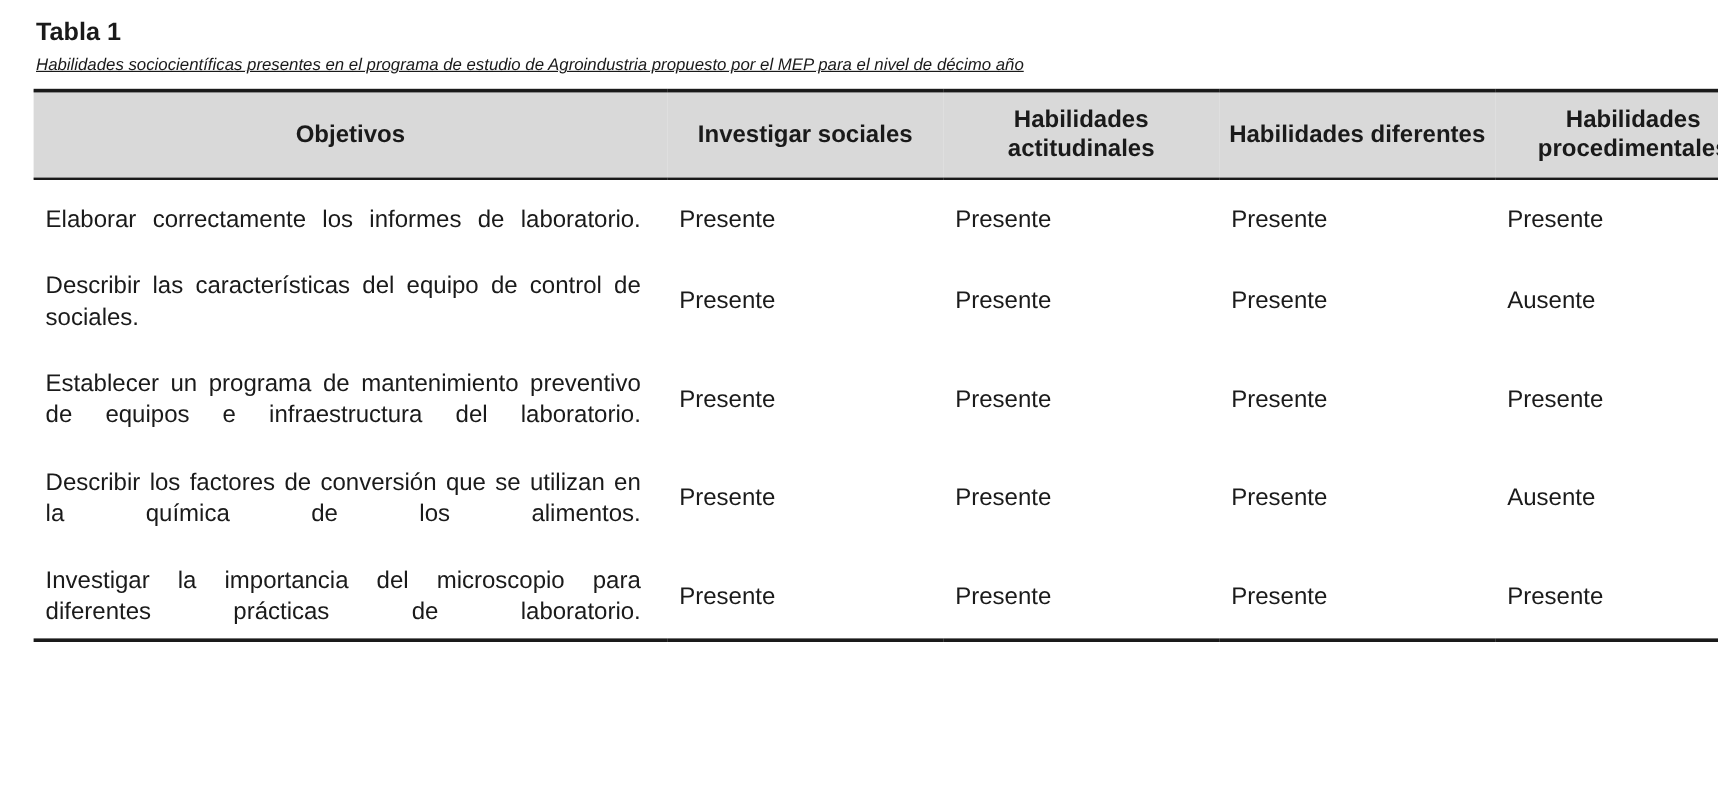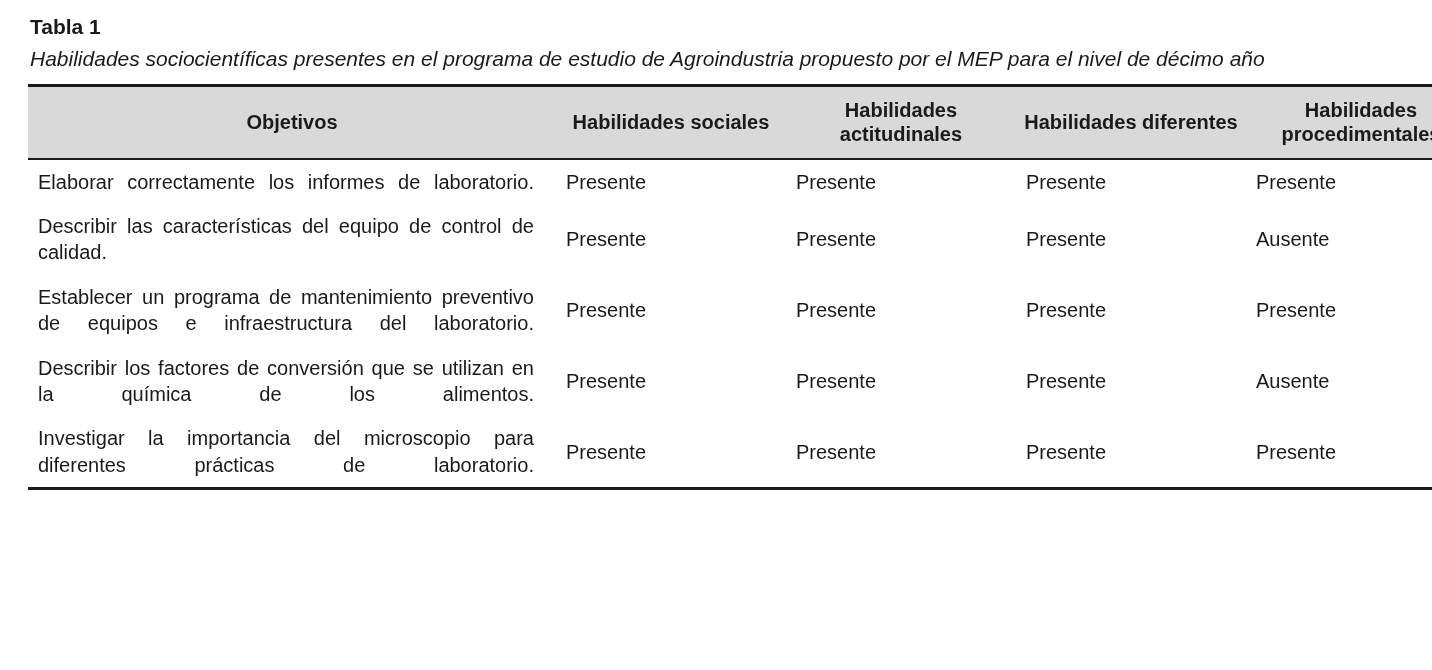--- a/index.html
+++ b/index.html
@@ -20,25 +20,26 @@
     box-sizing: border-box;
     padding: 14px 22px 0 22px;
   }
   .table-label {
     font-size: 21px;
     font-weight: bold;
     line-height: 1.25;
     margin: 0 0 4px 8px;
   }
   .table-caption {
-    font-size: 21px;
+    font-size: 14px;
     font-style: italic;
     line-height: 1.4;
     margin: 0 0 10px 8px;
     max-width: 1240px;
+    text-decoration: underline;
   }
   table.data-table {
     border-collapse: collapse;
     width: 1390px;
     margin-left: 6px;
     table-layout: fixed;
   }
   table.data-table thead tr.head-row {
     background: #d9d9d9;
   }
@@ -61,21 +62,21 @@
     border-top: 3px solid #1a1a1a;
   }
   .rule-mid {
     border-top: 2px solid #1a1a1a;
   }
   .rule-bottom {
     border-bottom: 3px solid #1a1a1a;
   }
   table.data-table tbody td {
     font-size: 20px;
-    padding: 9px 8px 9px 10px;
+    padding: 20px 8px 9px 10px;
     vertical-align: middle;
     line-height: 1.32;
     border: none;
   }
   table.data-table tbody td.objective {
     text-align: justify;
     text-align-last: justify;
     padding-right: 22px;
     hyphens: none;
   }
@@ -88,36 +89,36 @@
 
 <div class="page">
 
   <div class="table-label">Tabla 1</div>
   <div class="table-caption">Habilidades sociocientíficas presentes en el programa de estudio de Agroindustria propuesto por el MEP para el nivel de décimo año</div>
 
   <table class="data-table">
     <thead>
       <tr class="head-row rule-top">
         <th class="col-objetivos">Objetivos</th>
-        <th class="col-val">Habilidades sociales</th>
+        <th class="col-val">Investigar sociales</th>
         <th class="col-val">Habilidades actitudinales</th>
         <th class="col-val">Habilidades diferentes</th>
         <th class="col-val">Habilidades procedimentales</th>
       </tr>
     </thead>
     <tbody>
       <tr class="rule-mid">
         <td class="objective">Elaborar correctamente los informes de laboratorio.</td>
         <td class="value">Presente</td>
         <td class="value">Presente</td>
         <td class="value">Presente</td>
         <td class="value">Presente</td>
       </tr>
       <tr>
-        <td class="objective">Describir las características del equipo de control de calidad.</td>
+        <td class="objective">Describir las características del equipo de control de sociales.</td>
         <td class="value">Presente</td>
         <td class="value">Presente</td>
         <td class="value">Presente</td>
         <td class="value">Ausente</td>
       </tr>
       <tr>
         <td class="objective">Establecer un programa de mantenimiento preventivo de equipos e infraestructura del laboratorio.</td>
         <td class="value">Presente</td>
         <td class="value">Presente</td>
         <td class="value">Presente</td>

